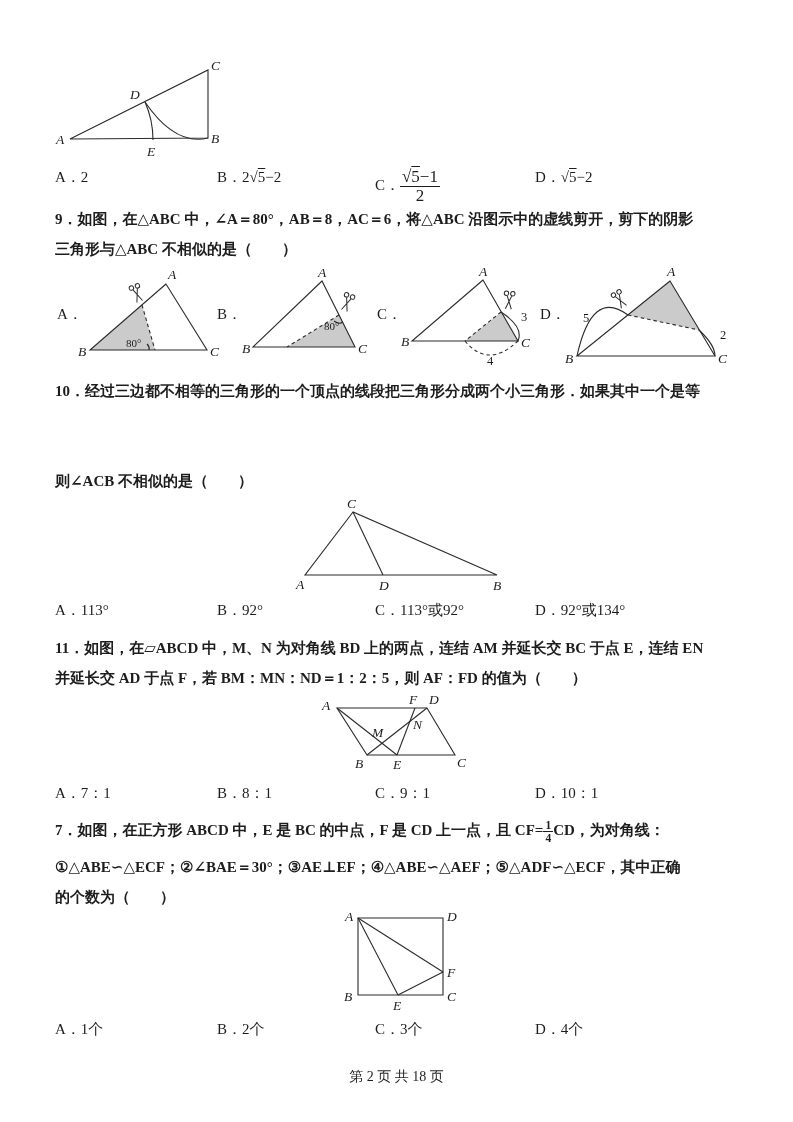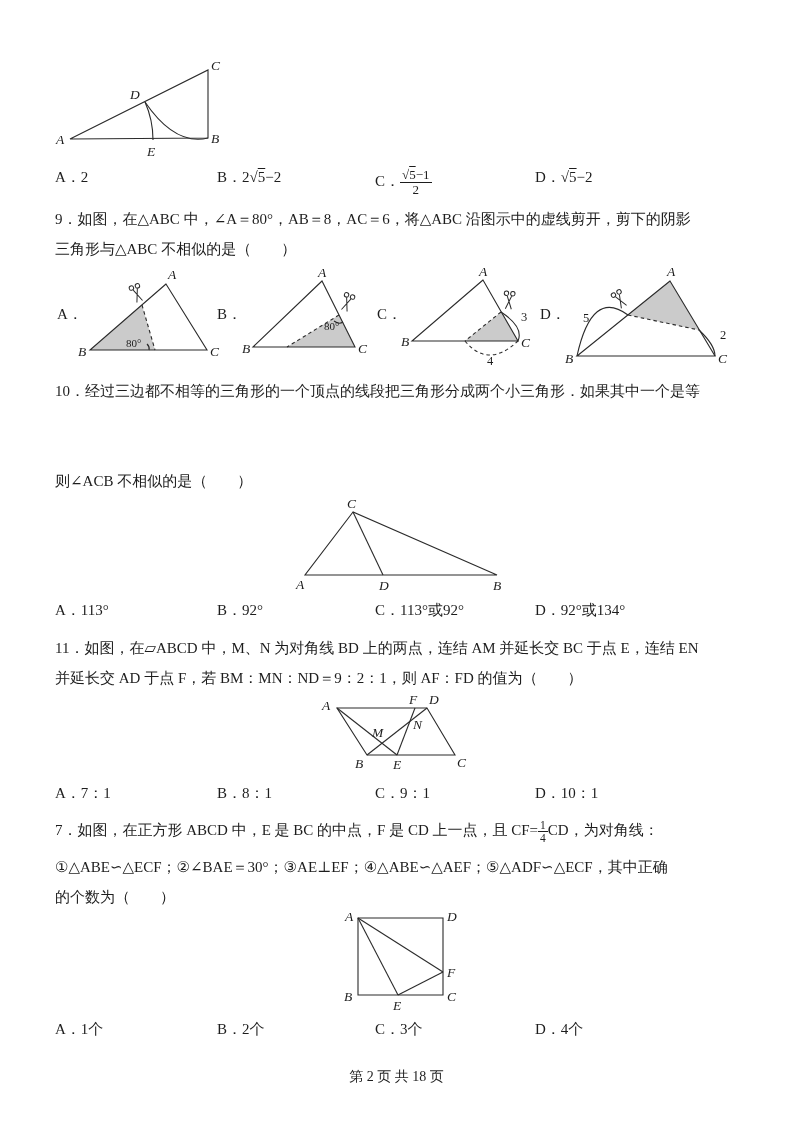--- a/index.html
+++ b/index.html
@@ -1,23 +1,23 @@
 <!DOCTYPE html>
 <html><head>
 <meta charset="utf-8">
 <style>
   html,body{margin:0;padding:0;background:#fff;}
   .page{position:relative;width:793px;height:1122px;background:#ffffff;overflow:hidden;
         font-family:"Liberation Serif","DejaVu Serif",serif;color:#1d1d1d;}
-  .tline{position:absolute;left:55px;width:695px;font-size:15px;line-height:30px;white-space:nowrap;}
+  .tline{position:absolute;left:55px;width:695px;font-size:15px;line-height:30px;white-space:nowrap;font-weight:bold;}
   .ansrow{position:absolute;left:55px;width:695px;height:32px;font-size:15px;}
   .ansrow .opt{position:absolute;top:0;white-space:nowrap;}
   .p1{left:0}.p2{left:162px}.p3{left:320px}.p4{left:480px}
   .ovl{text-decoration:overline;}
-  .frac{display:inline-block;text-align:center;vertical-align:middle;line-height:1.05;font-size:13px;}
+  .frac{display:inline-block;text-align:center;vertical-align:middle;line-height:1.05;font-size:17px;}
   .frac .num{display:block;padding:0 2px;}
   .frac .den{display:block;border-top:1px solid #1d1d1d;padding:0 2px;}
   .frac.small{font-size:11.5px;}
   .figlabel{position:absolute;font-size:15px;white-space:nowrap;}
   .footer{position:absolute;left:0;width:793px;top:1068px;text-align:center;font-size:14px;}
   svg{position:absolute;overflow:visible;}
   svg .ln{stroke:#2b2b2b;stroke-width:1.1;fill:none;}
   svg .dash{stroke:#2b2b2b;stroke-width:1.1;fill:none;stroke-dasharray:3.5,3;}
   svg .shade{fill:#cbcbcb;stroke:none;}
   svg text{font-family:"Liberation Serif","DejaVu Serif",serif;font-style:italic;font-size:13.5px;fill:#1d1d1d;}
@@ -140,21 +140,21 @@
   </svg>
 
   <div class="ansrow" style="top:601px">
     <span class="opt p1">A．113°</span>
     <span class="opt p2">B．92°</span>
     <span class="opt p3">C．113°或92°</span>
     <span class="opt p4">D．92°或134°</span>
   </div>
 
   <div class="tline" style="top:633px">11．如图，在▱ABCD 中，M、N 为对角线 BD 上的两点，连结 AM 并延长交 BC 于点 E，连结 EN</div>
-  <div class="tline" style="top:663px">并延长交 AD 于点 F，若 BM：MN：ND＝9：2：1，则 AF：FD 的值为（　　）</div>
+  <div class="tline" style="top:663px">并延长交 AD 于点 F，若 BM：MN：ND＝1：2：5，则 AF：FD 的值为（　　）</div>
 
   <svg style="left:305px;top:693px" width="180" height="92" viewBox="305 693 180 92">
     <g>
       <path class="ln" d="M337,708 L427,708 L455,755 L367,755 Z"></path>
       <path class="ln" d="M367,755 L427,708"></path>
       <path class="ln" d="M337,708 L397,755"></path>
       <path class="ln" d="M397,755 L415,708"></path>
     </g>
     <text x="322" y="710">A</text>
     <text x="409" y="704">F</text>

